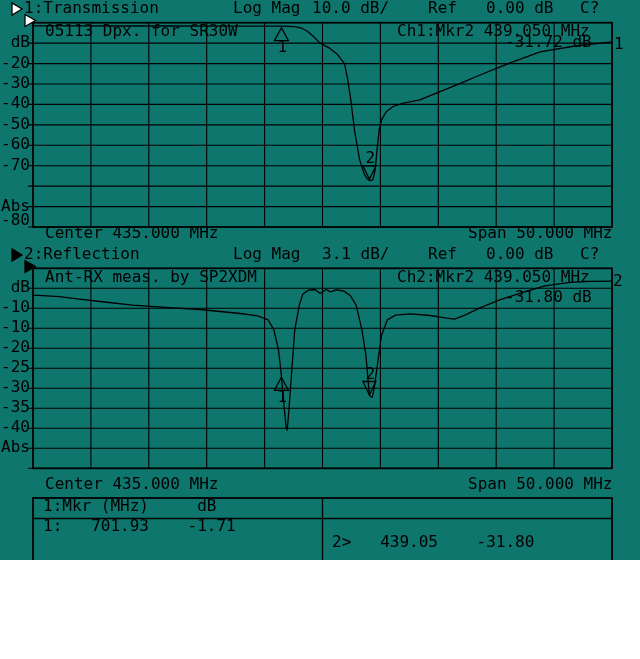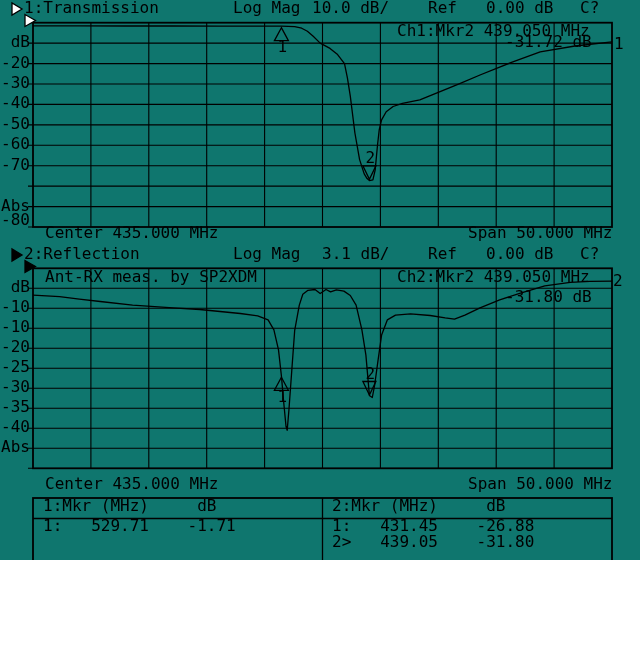--- a/index.html
+++ b/index.html
@@ -32,20 +32,21 @@
 
   <div id="text-layer">
 
     <div class="t" style="left:24px;top:0px">1:Transmission</div>
     <div class="t" style="left:233px;top:0px">Log Mag</div>
     <div class="t" style="left:312px;top:0px">10.0 dB/</div>
     <div class="t" style="left:428px;top:0px">Ref</div>
     <div class="t" style="left:486px;top:0px">0.00 dB</div>
     <div class="t" style="left:580px;top:0px">C?</div>
 
+    <div class="t" style="left:45px;top:23px">05113 Dpx. for SR30W</div>
     <div class="t" style="left:397px;top:23px">Ch1:Mkr2 439.050 MHz</div>
     <div class="t" style="left:505px;top:34px">-31.72 dB</div>
     <div class="t" style="left:614px;top:36px">1</div>
 
     <div class="t" style="left:45px;top:225px">Center 435.000 MHz</div>
     <div class="t" style="left:468px;top:225px">Span 50.000 MHz</div>
 
     <div class="t" style="left:24px;top:246px">2:Reflection</div>
     <div class="t" style="left:233px;top:246px">Log Mag</div>
     <div class="t" style="left:322px;top:246px">3.1 dB/</div>
@@ -55,23 +56,21 @@
 
     <div class="t" style="left:45px;top:269px">Ant-RX meas. by SP2XDM</div>
     <div class="t" style="left:397px;top:269px">Ch2:Mkr2 439.050 MHz</div>
     <div class="t" style="left:505px;top:289px">-31.80 dB</div>
     <div class="t" style="left:613px;top:273px">2</div>
 
     <div class="t" style="left:45px;top:476px">Center 435.000 MHz</div>
     <div class="t" style="left:468px;top:476px">Span 50.000 MHz</div>
 
     <div class="t" style="left:43px;top:498px">1:Mkr (MHz)     dB</div>
-    <div class="t" style="left:43px;top:518px">1:   529.71    -1.71</div>
-    <div class="t" style="left:332px;top:498px">2:Mkr (MHz)     dB</div>
-    <div class="t" style="left:332px;top:518px">1:   431.45    -26.88</div>
+    <div class="t" style="left:43px;top:518px">1:   701.93    -1.71</div>
     <div class="t" style="left:332px;top:534px">2&gt;   439.05    -31.80</div>
 
     <div id="ylabels">
         <div class="ylab" style="top: 34.1px;">dB</div>
         <div class="ylab" style="top: 54.6px;">-20</div>
         <div class="ylab" style="top: 75px;">-30</div>
         <div class="ylab" style="top: 95.4px;">-40</div>
         <div class="ylab" style="top: 115.9px;">-50</div>
         <div class="ylab" style="top: 136.3px;">-60</div>
         <div class="ylab" style="top: 156.7px;">-70</div>

